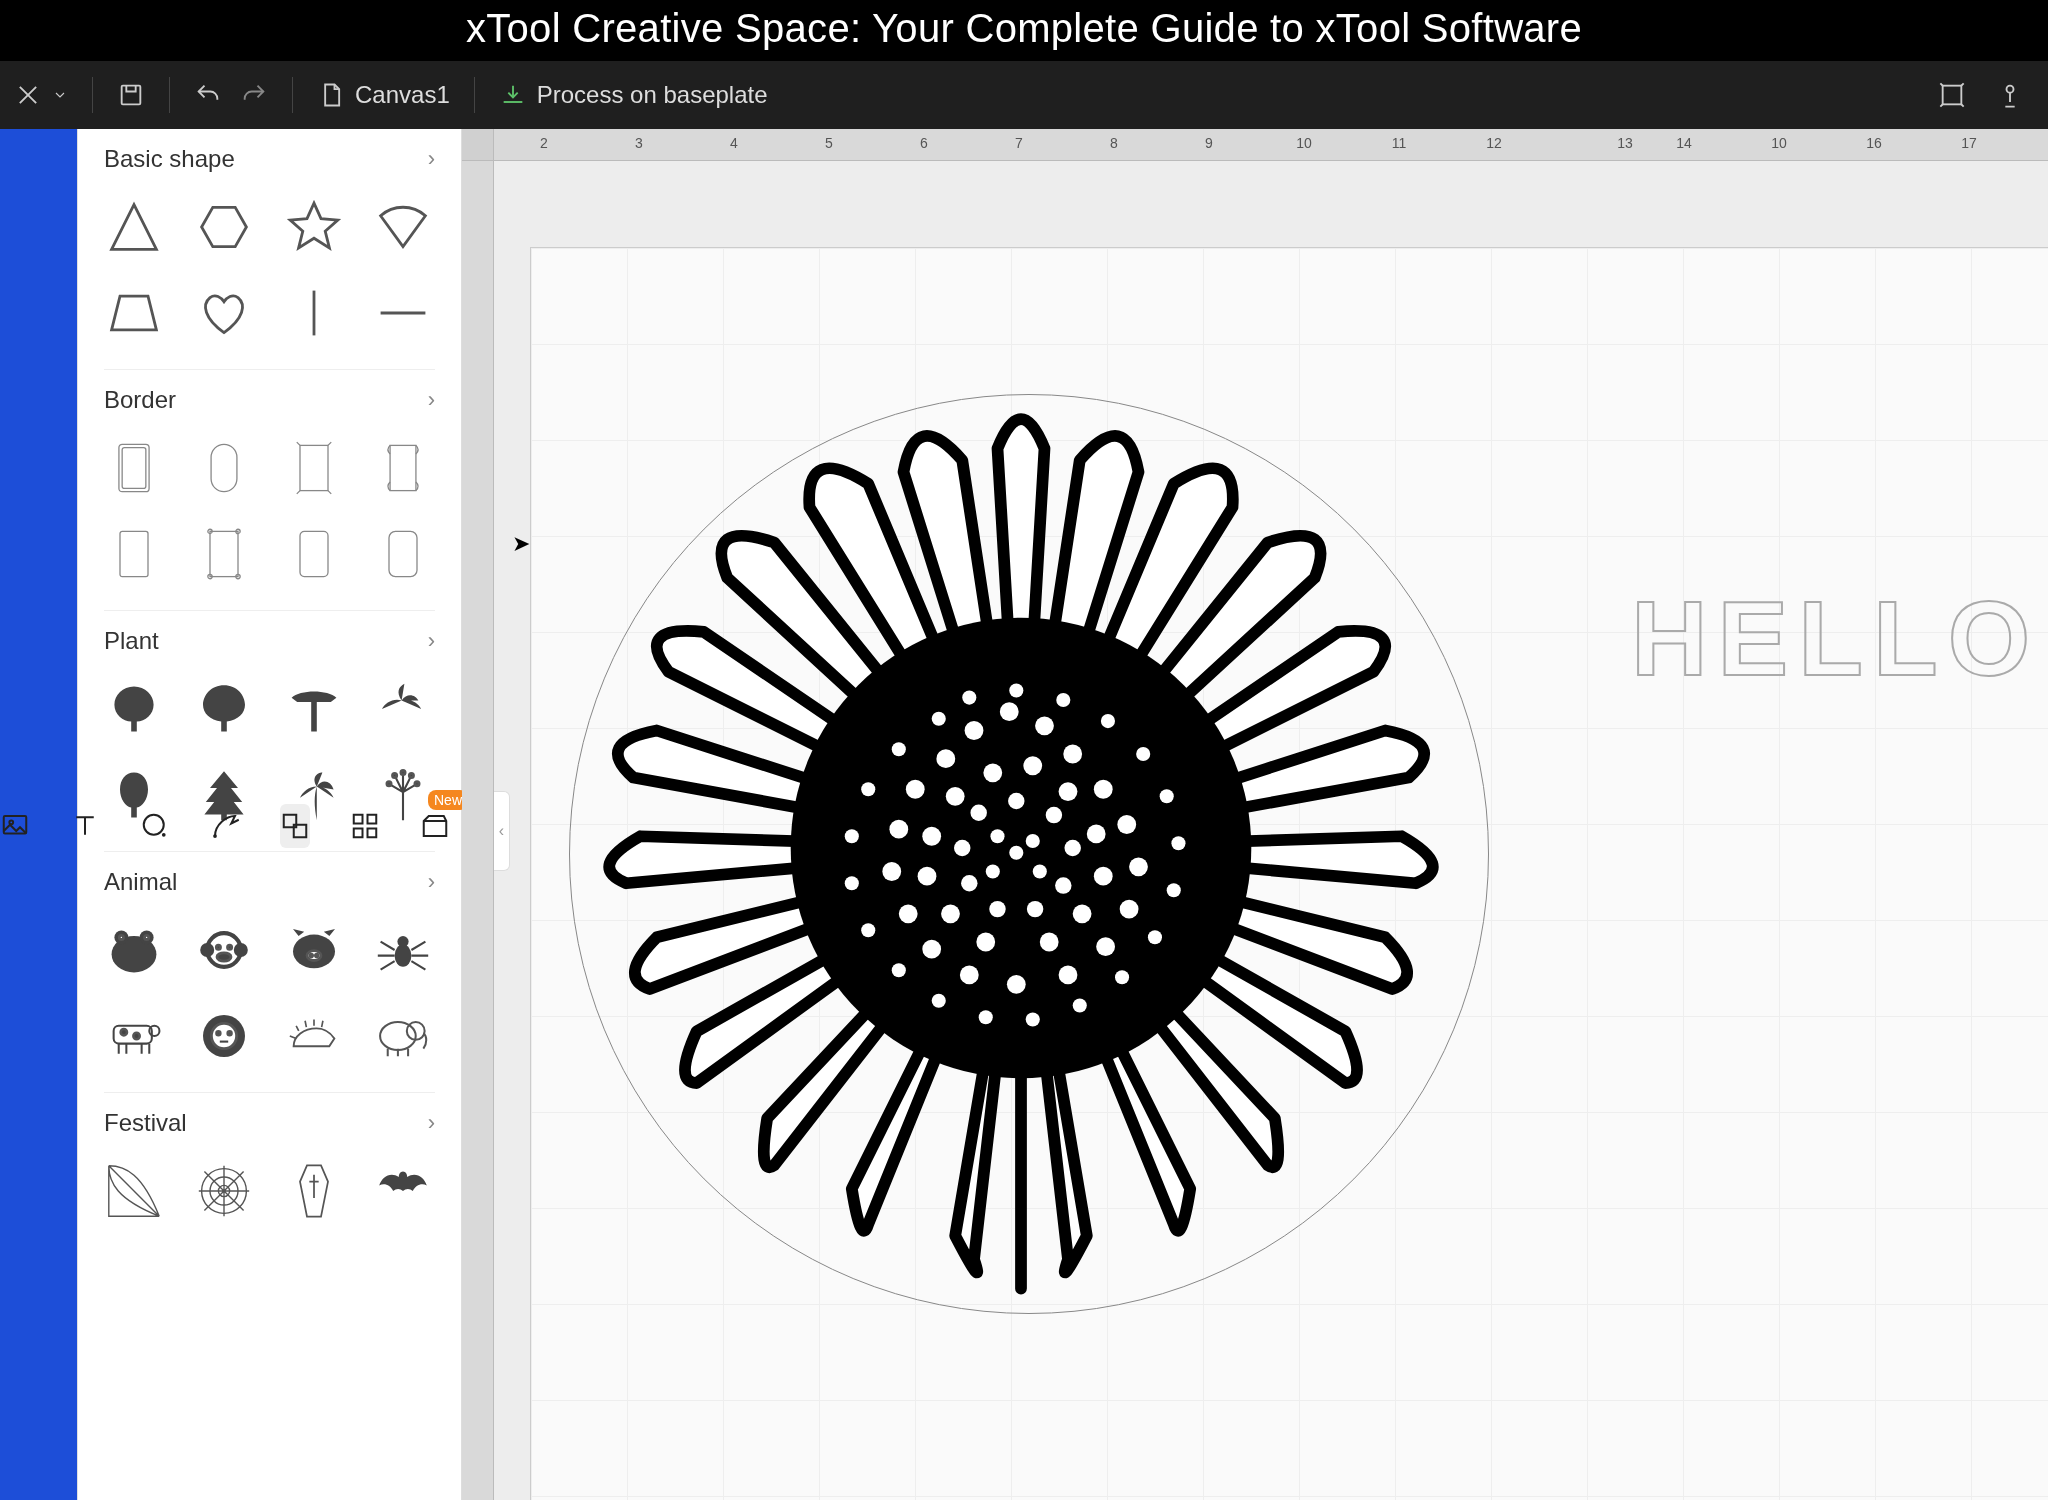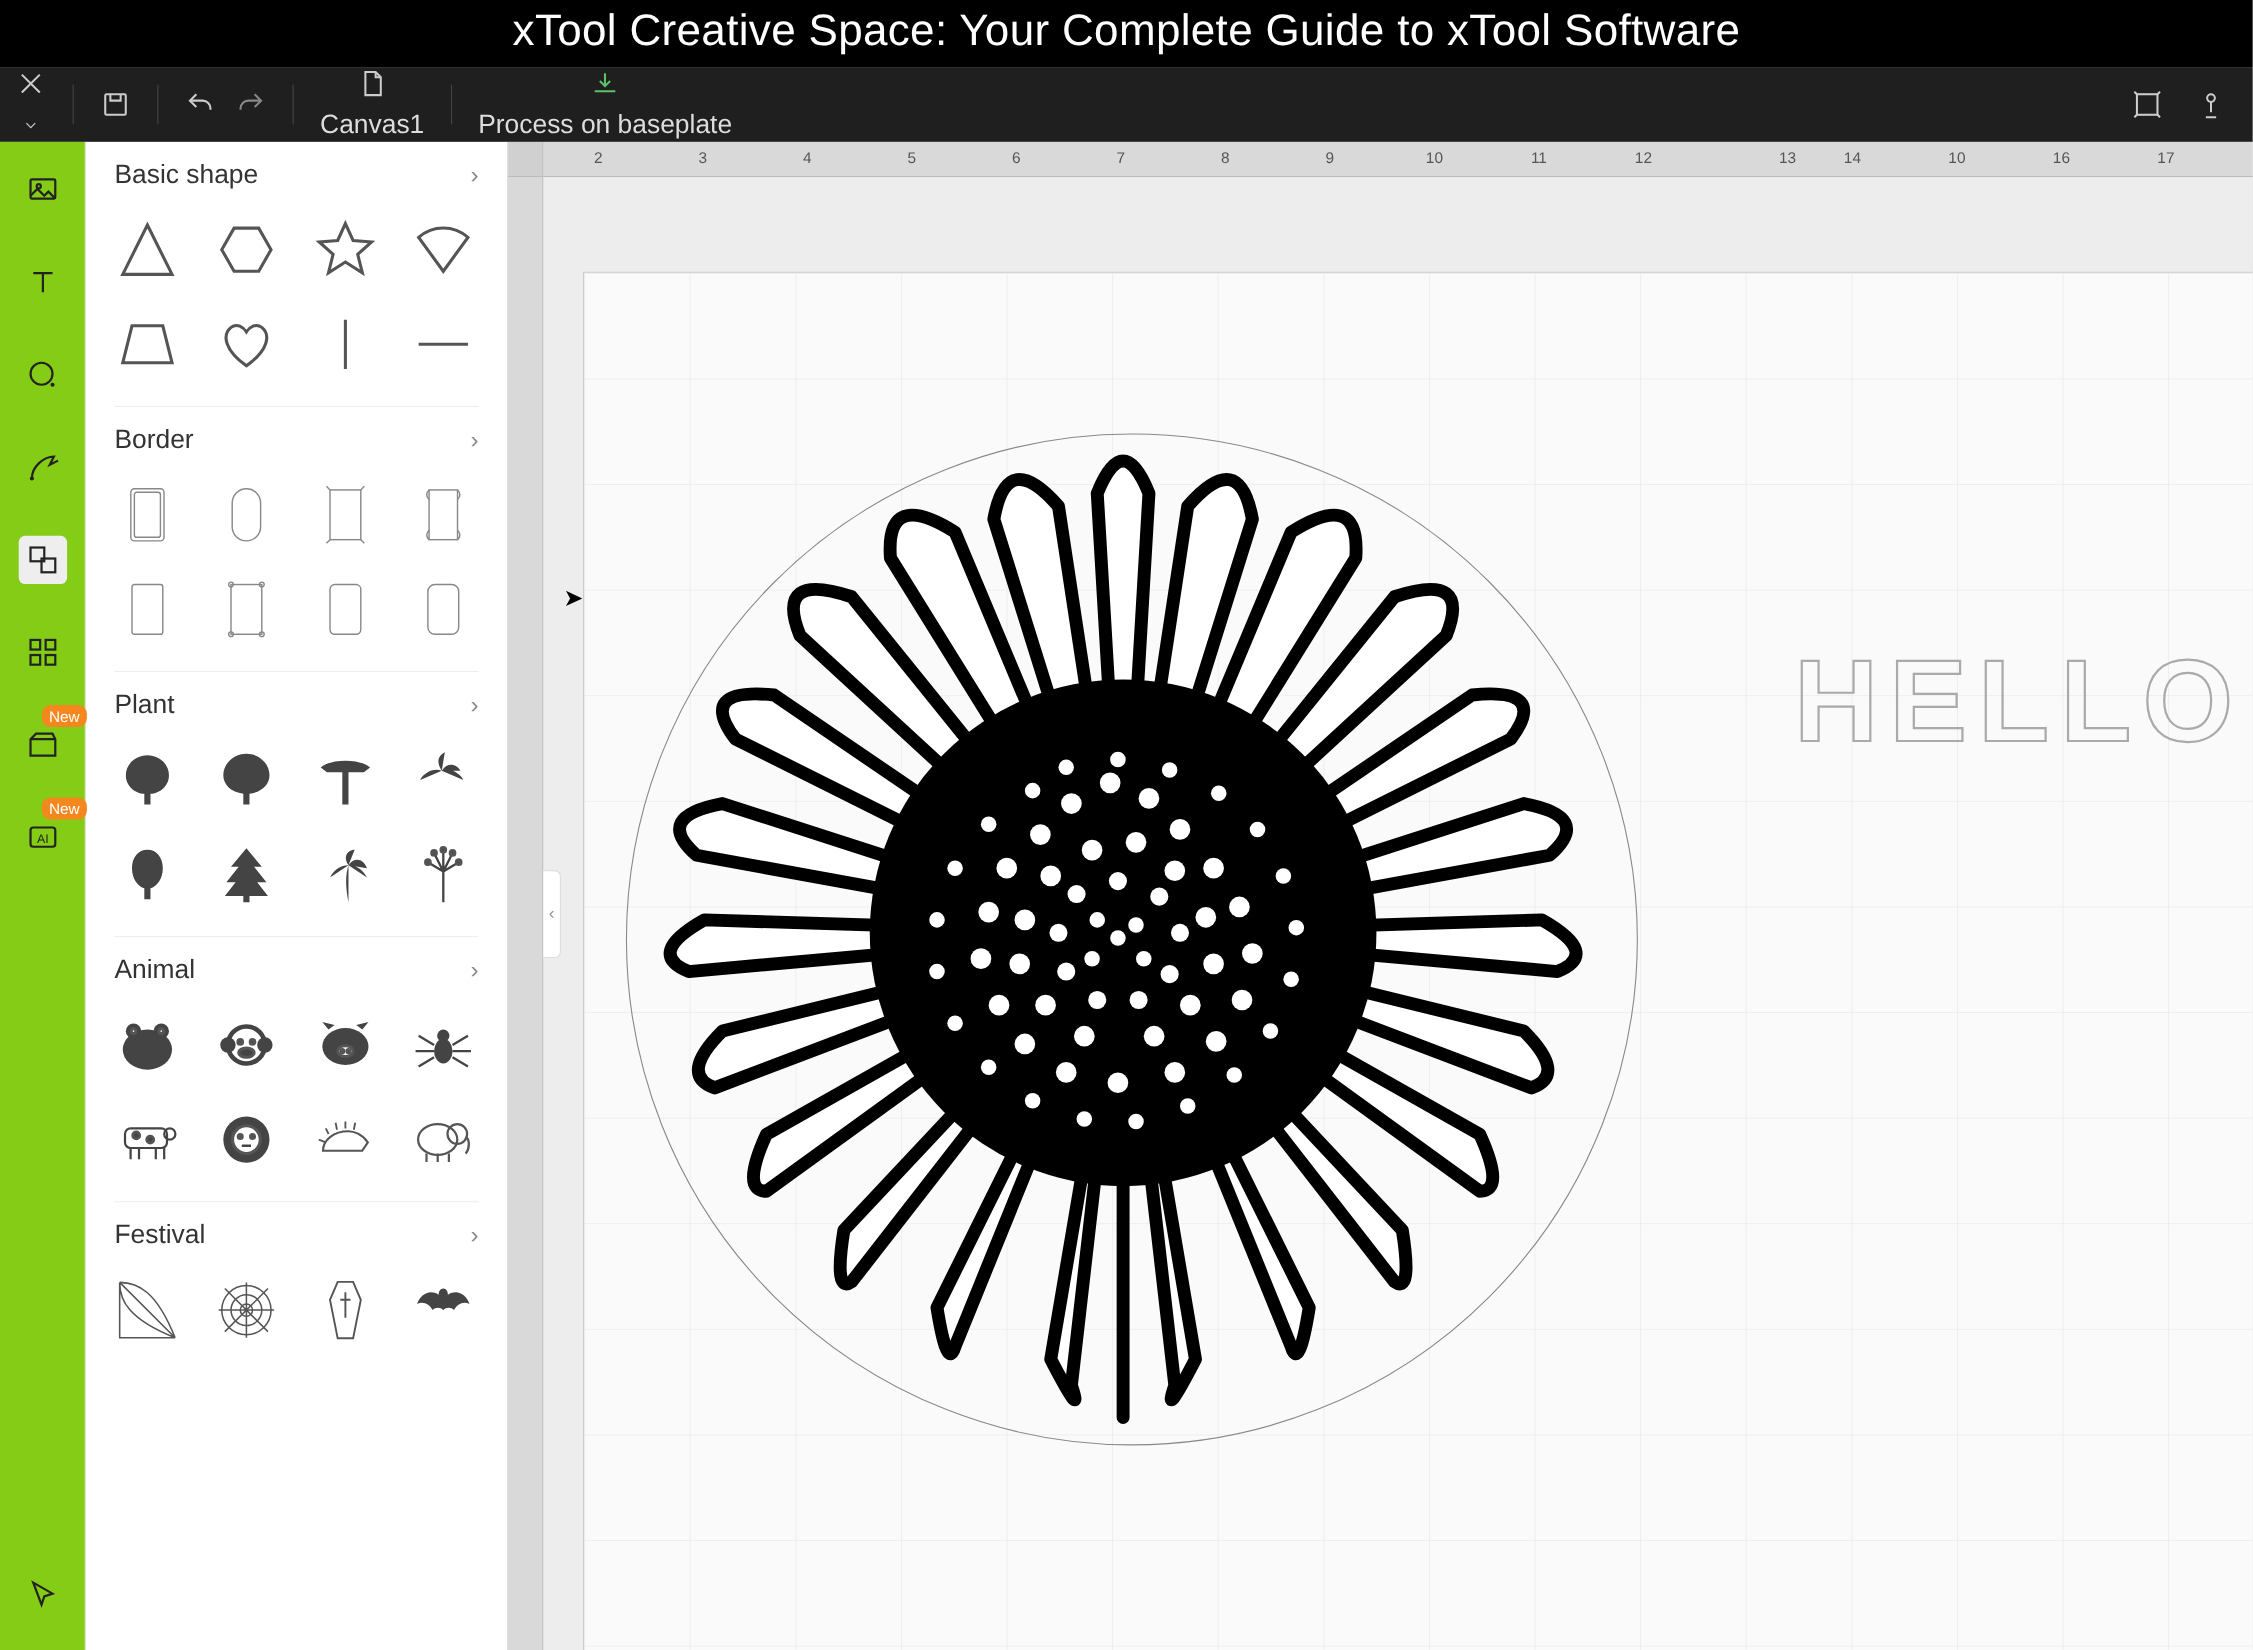--- a/index.html
+++ b/index.html
@@ -6,29 +6,29 @@
   html, body { width: 100%; height: 100%; font-family: -apple-system, Helvetica, Arial, sans-serif; overflow: hidden; background:#ececec; }
   .app { display:flex; flex-direction:column; width:2048px; height:1500px; transform-origin:top left; }
   
   .titlebar { background:#000; color:#fff; font-size:40px; padding:6px 14px 10px; font-weight:400; letter-spacing:0.3px;}
   
   .toolbar { background:#1f1f1f; color:#ddd; display:flex; align-items:center; height:68px; padding:0 14px; gap:18px; font-size:24px;}
   .tb-group { display:flex; align-items:center; gap:18px; }
   .tb-sep { width:1px; height:36px; background:#444; margin:0 6px;}
   .tb-icon { width:28px; height:28px; display:inline-flex; align-items:center; justify-content:center; color:#ddd;}
   .tb-icon svg { width:100%; height:100%; stroke:#ccc; fill:none; stroke-width:1.6;}
-  .tb-item { display:flex; align-items:center; gap:10px; cursor:pointer; color:#ddd;flex-direction:column;}
+  .tb-item { display:flex; align-items:center; gap:10px; cursor:pointer; color:#ddd;}
   .tb-item.dim { color:#888;}
   .tb-item.dim svg{stroke:#888;}
   .tb-right { margin-left:auto; display:flex; gap:30px; padding-right:10px;}
   .process-icon svg { stroke:#5ec26a;}
   
   .main { flex:1; display:flex; background:#e9e9e9; position:relative; overflow:hidden;}
   
-  .rail { width:78px; background:#84cc16; border-right:1px solid #e0e0e0; display:flex; flex-direction:column; align-items:center; padding-top:22px; gap:40px;}
+  .rail { width:78px; background:#1d4ed8; border-right:1px solid #e0e0e0; display:flex; flex-direction:row; align-items:center; padding-top:22px; gap:40px;}
   .rail-btn { width:44px; height:44px; display:flex; align-items:center; justify-content:center; border-radius:6px; cursor:pointer; position:relative;}
   .rail-btn.active { background:#eee;}
   .rail-btn svg { width:30px; height:30px; stroke:#222; fill:none; stroke-width:1.6;}
   .badge { position:absolute; top:-14px; right:-18px; background:#f5871f; color:#fff; font-size:14px; padding:2px 6px; border-radius:8px; font-weight:500;}
   .rail-bottom { margin-top:auto; margin-bottom:28px;}
   
   .panel { width:384px; background:#fff; border-right:1px solid #ddd; display:flex; flex-direction:column; overflow-y:auto;}
   .panel-title { font-size:30px; padding:26px 26px 18px; color:#222; font-weight:500;}
   .ai-card { margin:6px 20px 20px; height:76px; border-radius:10px; background:linear-gradient(100deg,#5a7ff0 0%,#7a66e8 55%,#a670e6 100%); display:flex; align-items:center; padding:0 20px; color:#fff; font-size:22px; cursor:pointer; position:relative; overflow:hidden;}
   .ai-card .arrow{margin-left:10px;}

